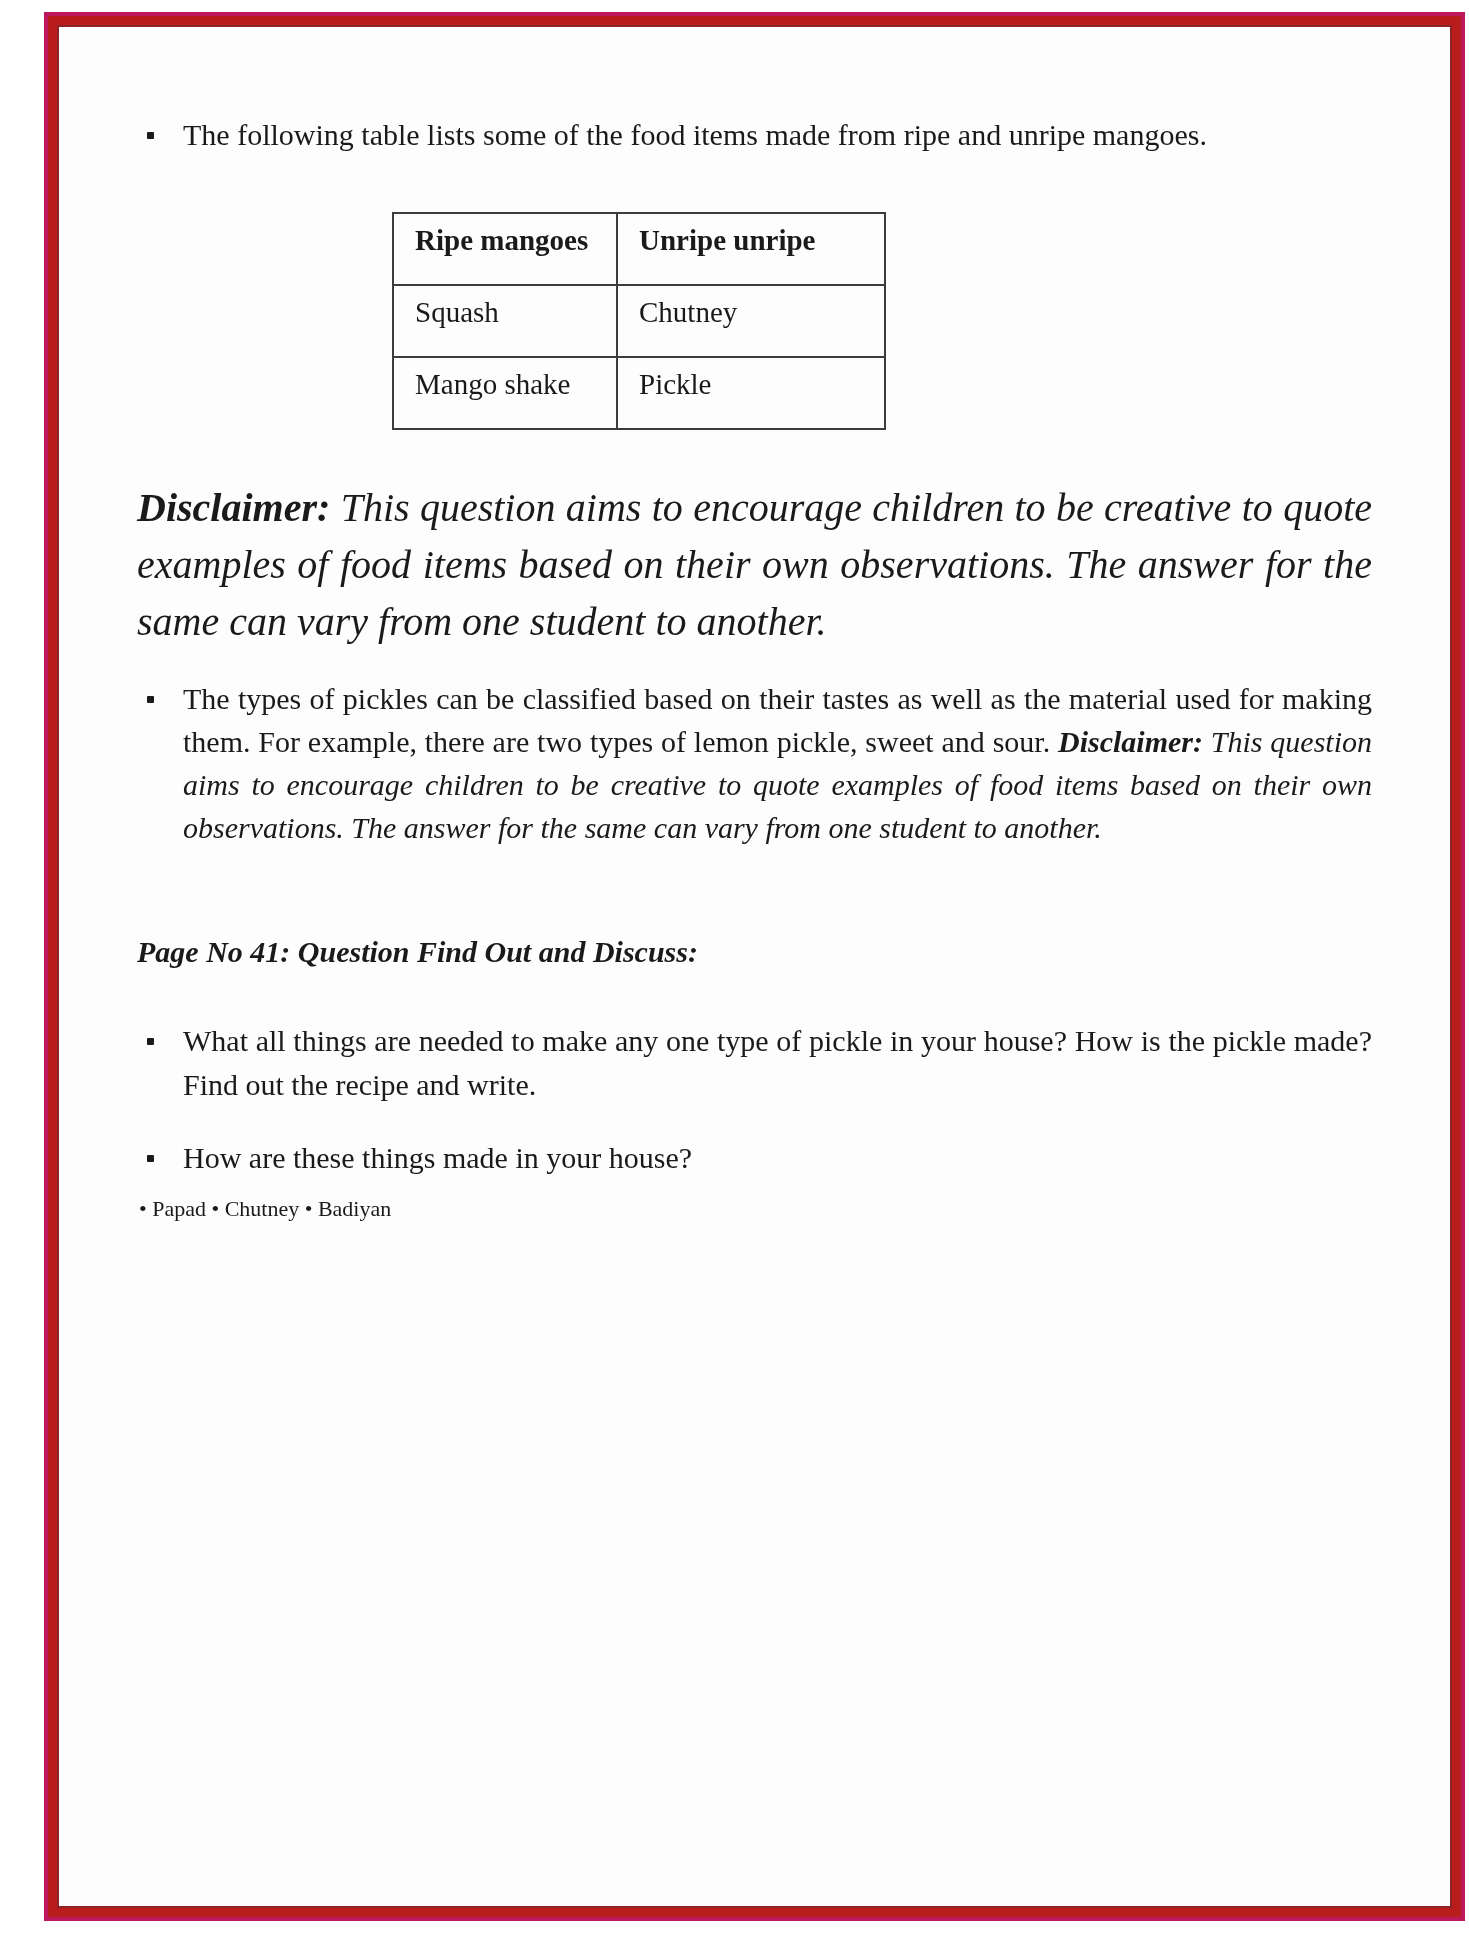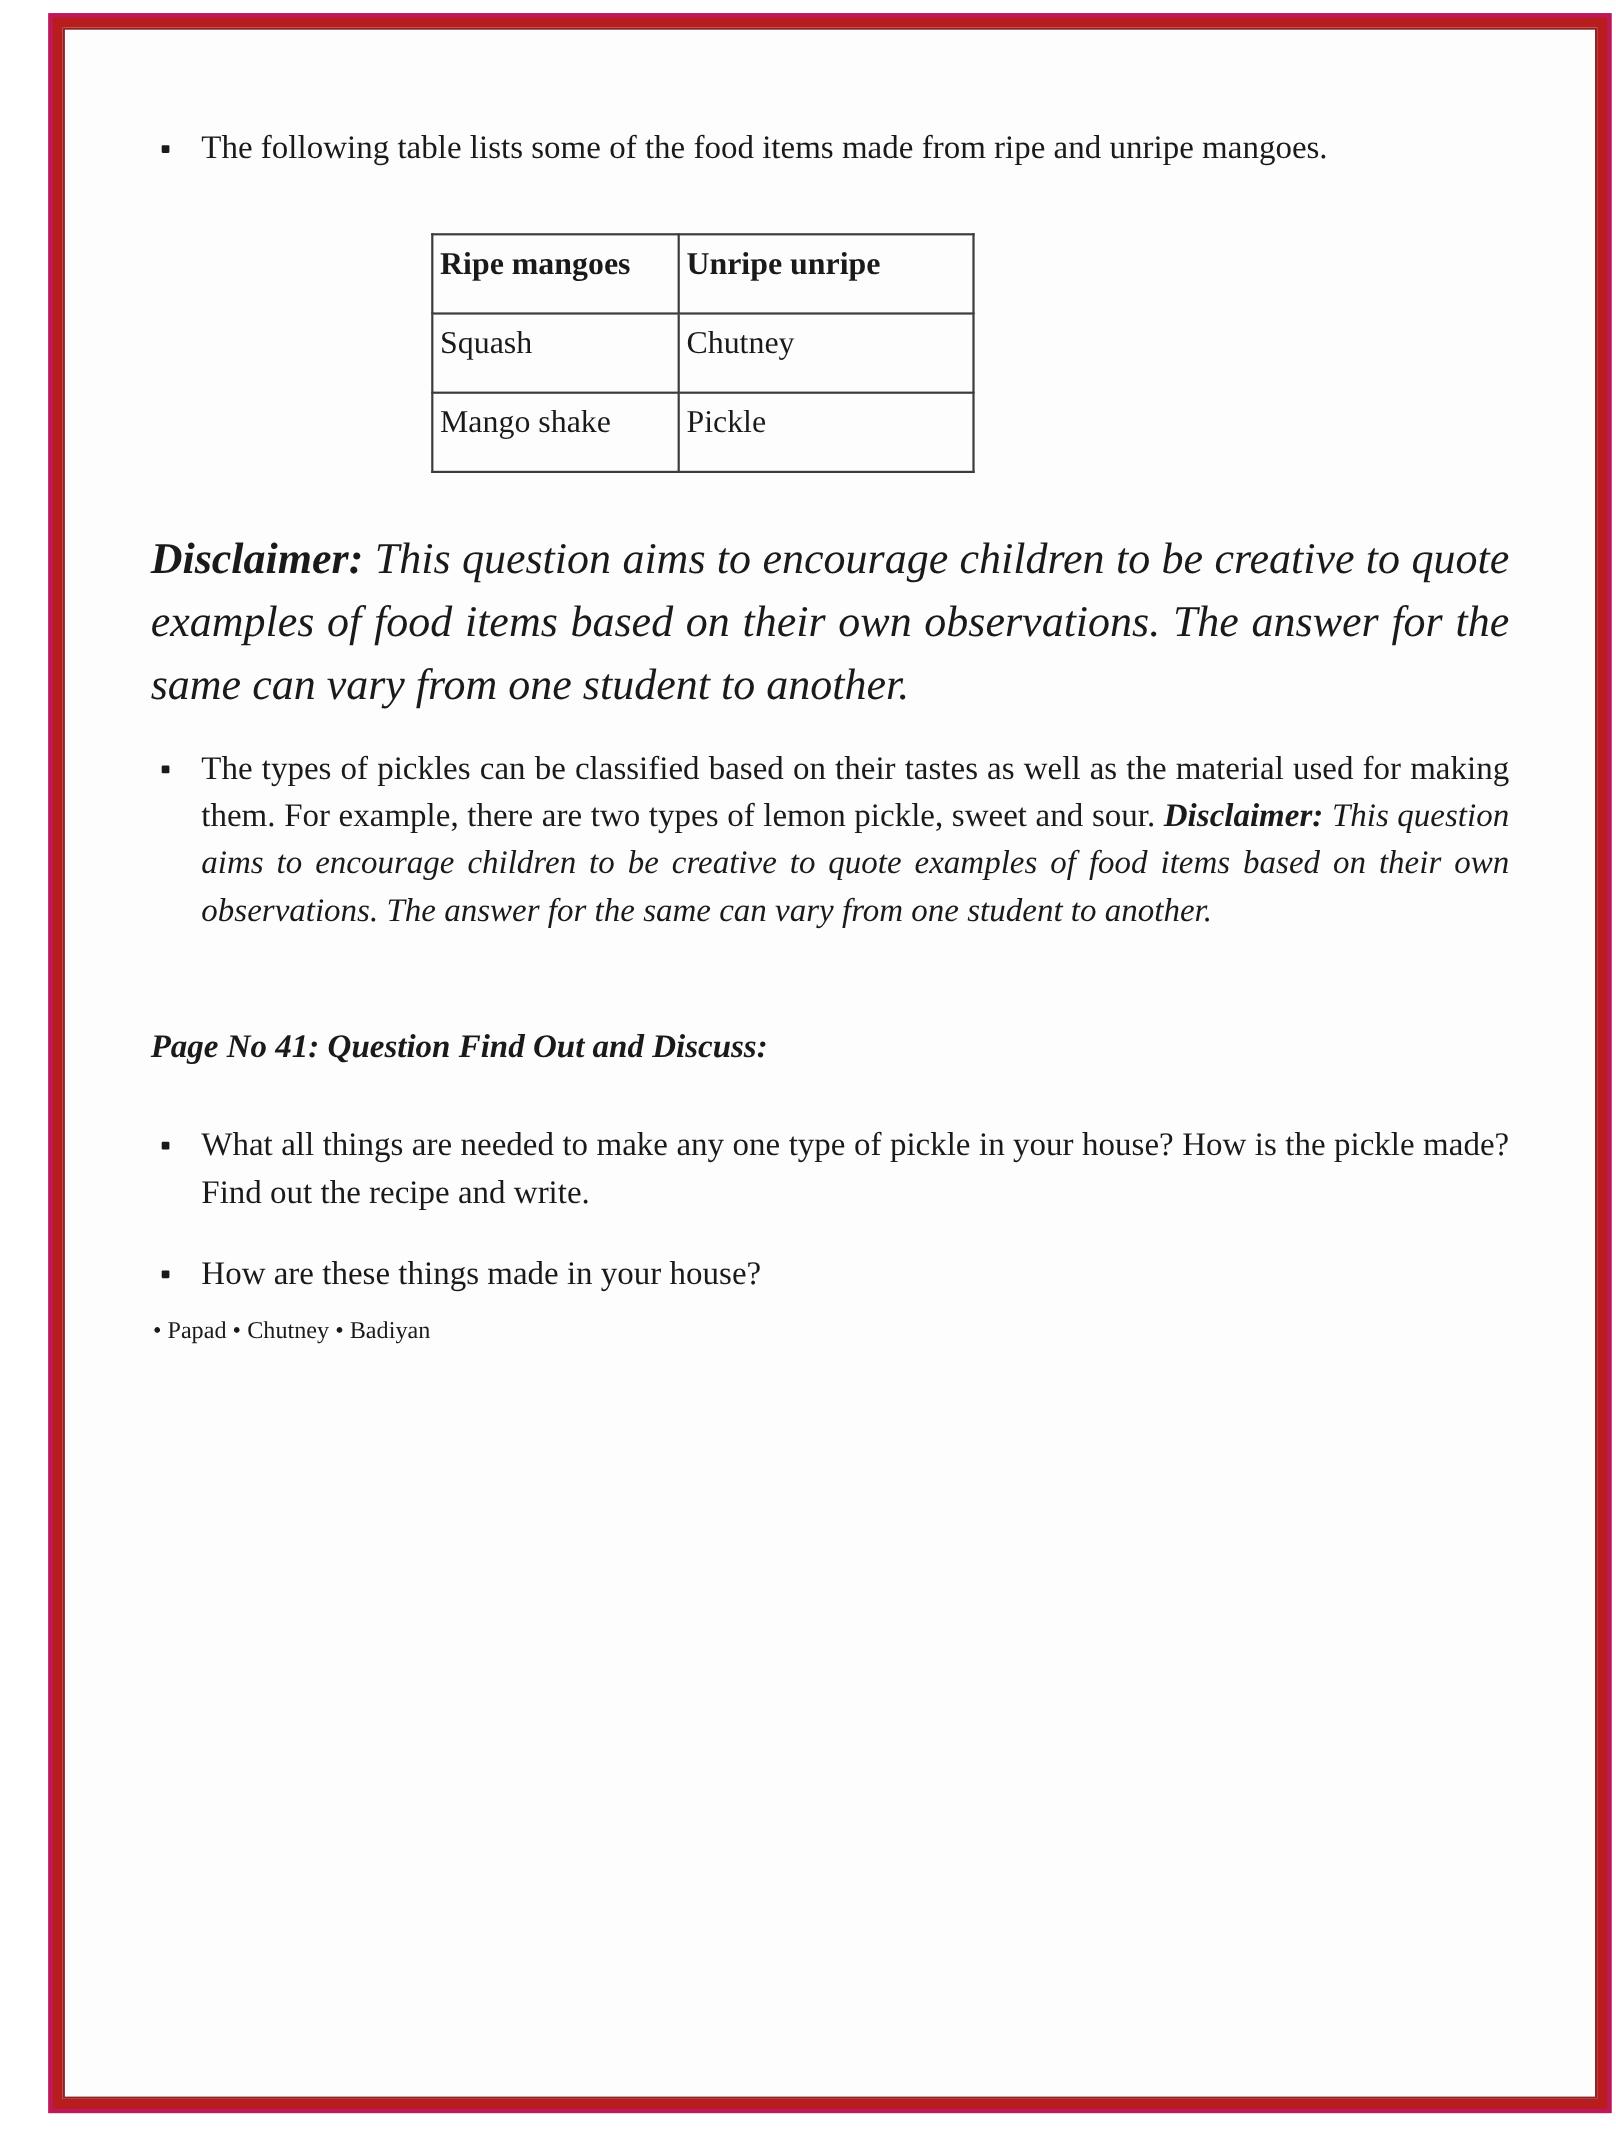--- a/index.html
+++ b/index.html
@@ -88,21 +88,21 @@
   }
   table.mango-table {
     border-collapse: collapse;
     width: 492px;
     table-layout: fixed;
   }
   table.mango-table td,
   table.mango-table th {
     border: 2px solid #3c3c3c;
     vertical-align: top;
-    padding: 9px 8px 9px 6px;
+    padding: 9px 8px 9px 21px;
     font-size: 29px;
     line-height: 1.18;
     height: 72px;
     box-sizing: border-box;
     text-align: left;
     font-weight: normal;
   }
   table.mango-table th {
     font-weight: bold;
   }

